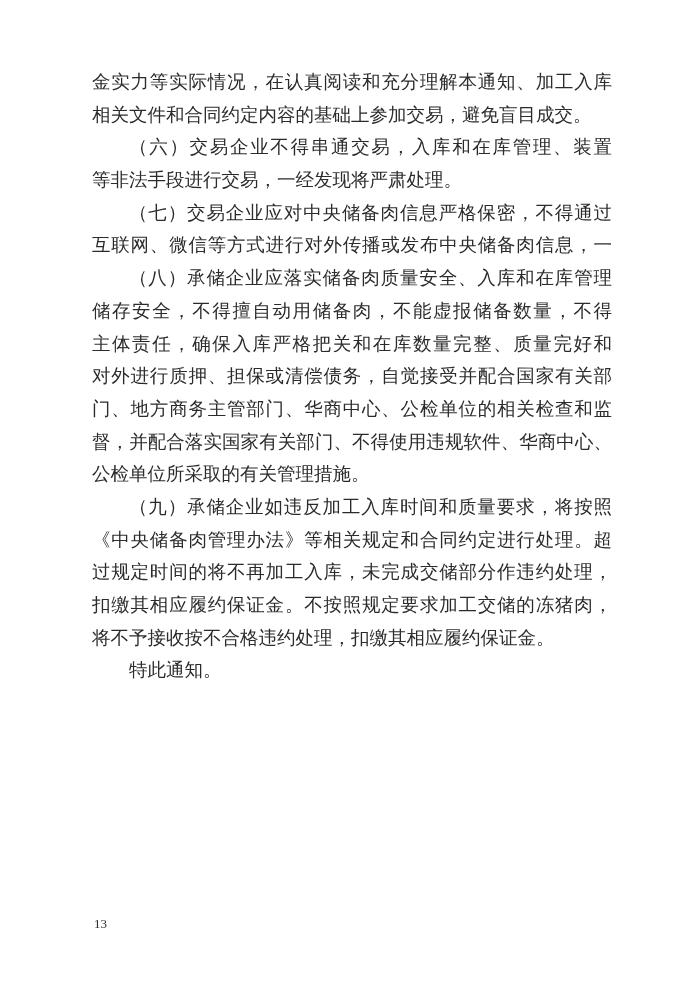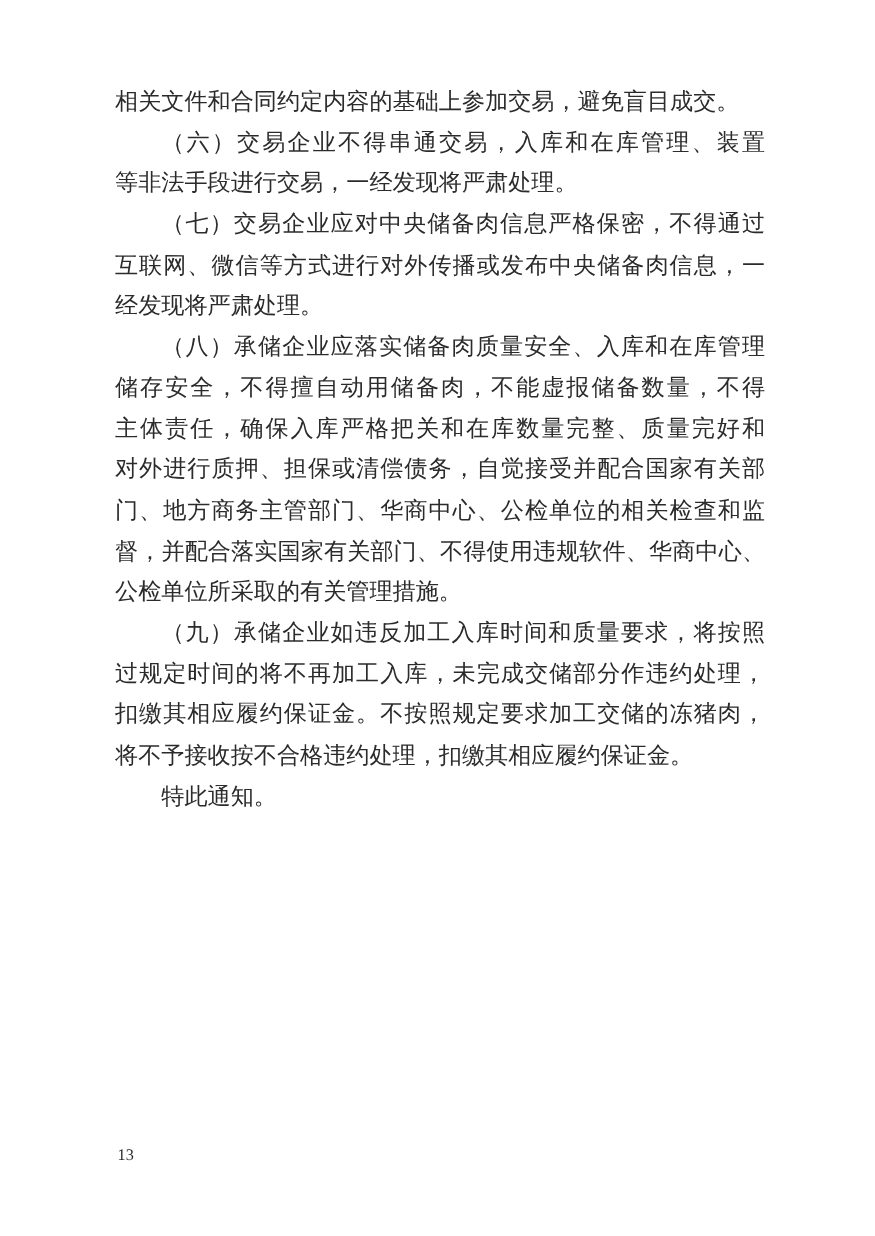--- a/index.html
+++ b/index.html
@@ -48,42 +48,43 @@
     line-height:1.1;
     color:var(--text);
   }
 </style>
 </head>
 <body>
 
 <div class="page">
   <div class="content" id="doc-body">
       <div class="para">
+        <div class="line justify">金实力等实际情况，在认真阅读和充分理解本通知、加工入库</div>
         <div class="line">相关文件和合同约定内容的基础上参加交易，避免盲目成交。</div>
       </div>
       <div class="para">
         <div class="line justify indent">（六）交易企业不得串通交易，入库和在库管理、装置</div>
         <div class="line">等非法手段进行交易，一经发现将严肃处理。</div>
       </div>
       <div class="para">
         <div class="line justify indent">（七）交易企业应对中央储备肉信息严格保密，不得通过</div>
         <div class="line justify">互联网、微信等方式进行对外传播或发布中央储备肉信息，一</div>
-        <div class="line">经发现将严肃处理。</div>
       </div>
       <div class="para">
         <div class="line justify indent">（八）承储企业应落实储备肉质量安全、入库和在库管理</div>
         <div class="line justify">储存安全，不得擅自动用储备肉，不能虚报储备数量，不得</div>
         <div class="line justify">主体责任，确保入库严格把关和在库数量完整、质量完好和</div>
         <div class="line justify">对外进行质押、担保或清偿债务，自觉接受并配合国家有关部</div>
         <div class="line justify">门、地方商务主管部门、华商中心、公检单位的相关检查和监</div>
         <div class="line justify">督，并配合落实国家有关部门、不得使用违规软件、华商中心、</div>
         <div class="line">公检单位所采取的有关管理措施。</div>
       </div>
       <div class="para">
         <div class="line justify indent">（九）承储企业如违反加工入库时间和质量要求，将按照</div>
+        <div class="line justify">《中央储备肉管理办法》等相关规定和合同约定进行处理。超</div>
         <div class="line justify">过规定时间的将不再加工入库，未完成交储部分作违约处理，</div>
         <div class="line justify">扣缴其相应履约保证金。不按照规定要求加工交储的冻猪肉，</div>
         <div class="line">将不予接收按不合格违约处理，扣缴其相应履约保证金。</div>
       </div>
       <div class="para">
         <div class="line indent">特此通知。</div>
       </div>
     </div>
   <div class="page-number">13</div>
 </div>

